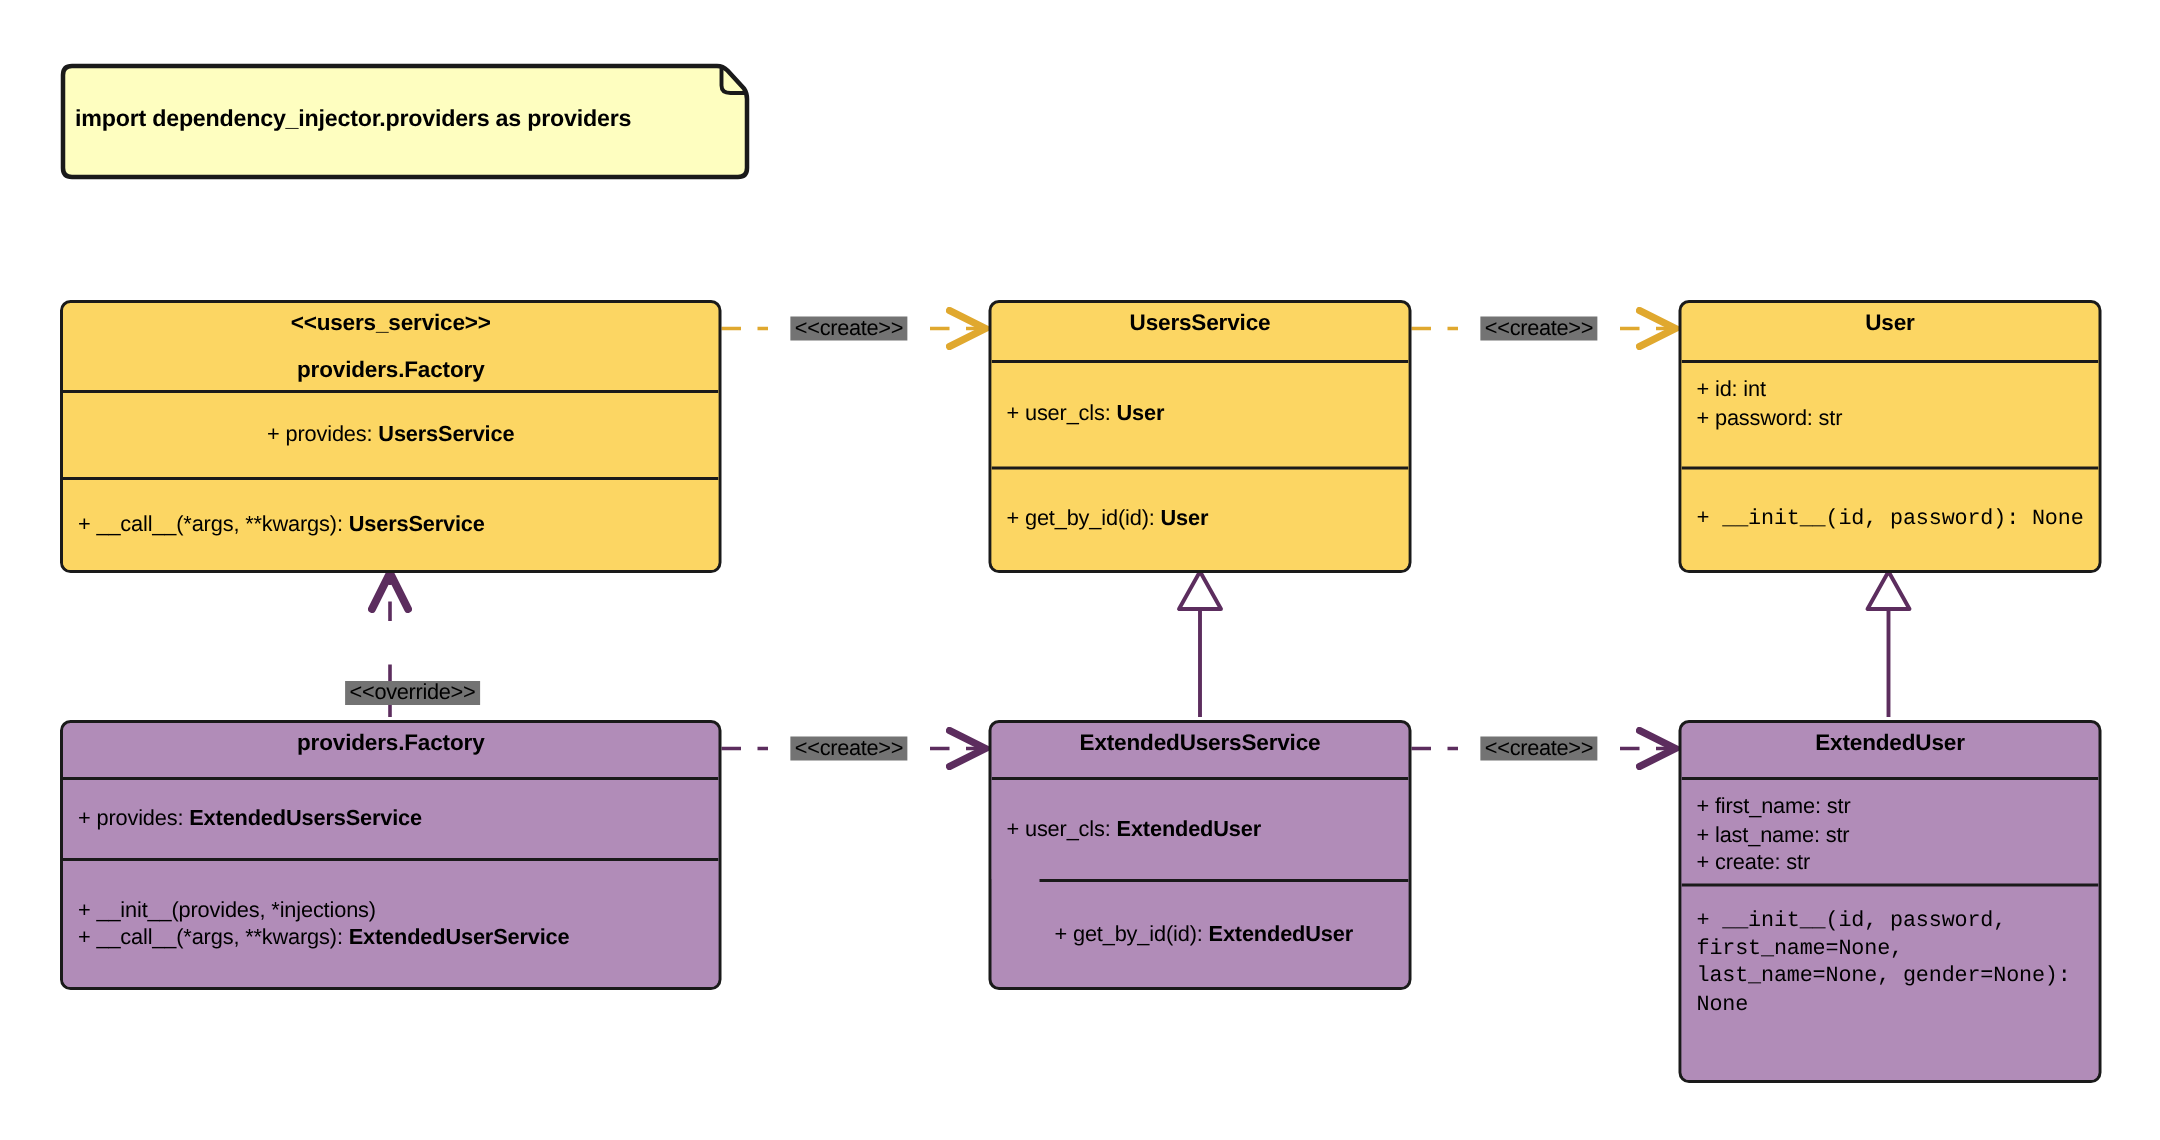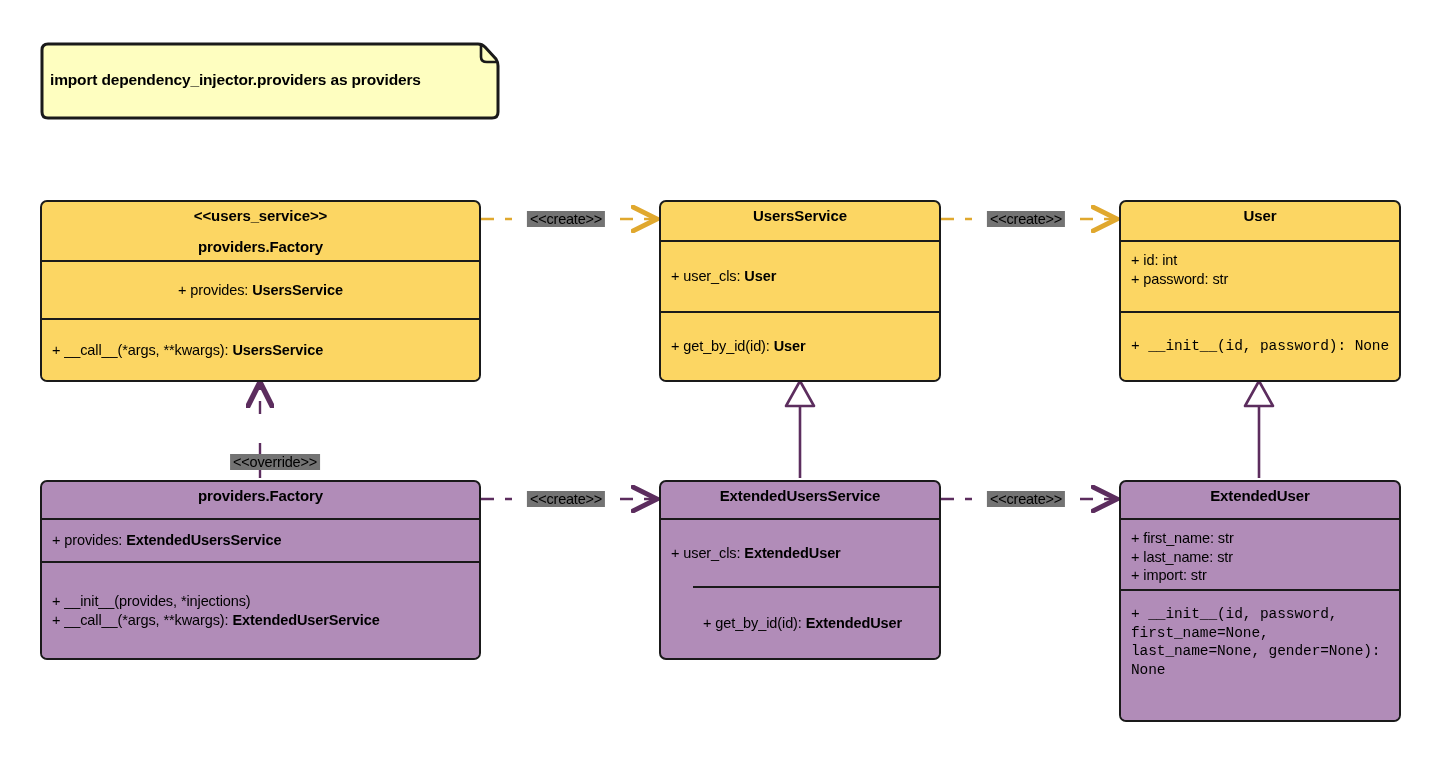--- a/index.html
+++ b/index.html
@@ -225,21 +225,21 @@
     </div>
     <div class="compartment cmp-body fill-yellow" style="flex:1;font-family:Liberation Mono, monospace;">
       <div class="member">+ __init__(id, password): None</div>
     </div>
   </div>
 
   <div class="uml-class fill-purple" style="left:40px; top:480px; width:441px; height:180px;">
     <div class="compartment cmp-title" style="height:36px;">
       <div>providers.Factory</div>
     </div>
-    <div class="compartment cmp-body fill-purple" style="height:43px;">
+    <div class="compartment cmp-body fill-purple" style="height:54px;">
       <div class="member"><span>+ provides: </span><b>ExtendedUsersService</b></div>
     </div>
     <div class="compartment cmp-body fill-purple" style="flex:1;">
       <div class="member">+ __init__(provides, *injections)</div>
       <div class="member"><span>+ __call__(*args, **kwargs): </span><b>ExtendedUserService</b></div>
     </div>
   </div>
 
   <div class="uml-class fill-purple" style="left:659px; top:480px; width:282px; height:180px;">
     <div class="compartment cmp-title" style="height:36px;">
@@ -253,20 +253,20 @@
     </div>
   </div>
 
   <div class="uml-class fill-purple" style="left:1119px; top:480px; width:282px; height:242px;">
     <div class="compartment cmp-title" style="height:36px;">
       <div>ExtendedUser</div>
     </div>
     <div class="compartment cmp-body fill-purple top-aligned" style="height:71px;">
       <div class="member">+ first_name: str</div>
       <div class="member">+ last_name: str</div>
-      <div class="member">+ import: str</div>
+      <div class="member">+ create: str</div>
     </div>
     <div class="compartment cmp-body fill-purple top-aligned" style="flex:1; padding-top:14px;font-family:Liberation Mono, monospace;">
       <div class="member wrap">+ __init__(id, password, first_name=None, last_name=None, gender=None): None</div>
     </div>
   </div>
 
 </div>
 
 </body></html>

